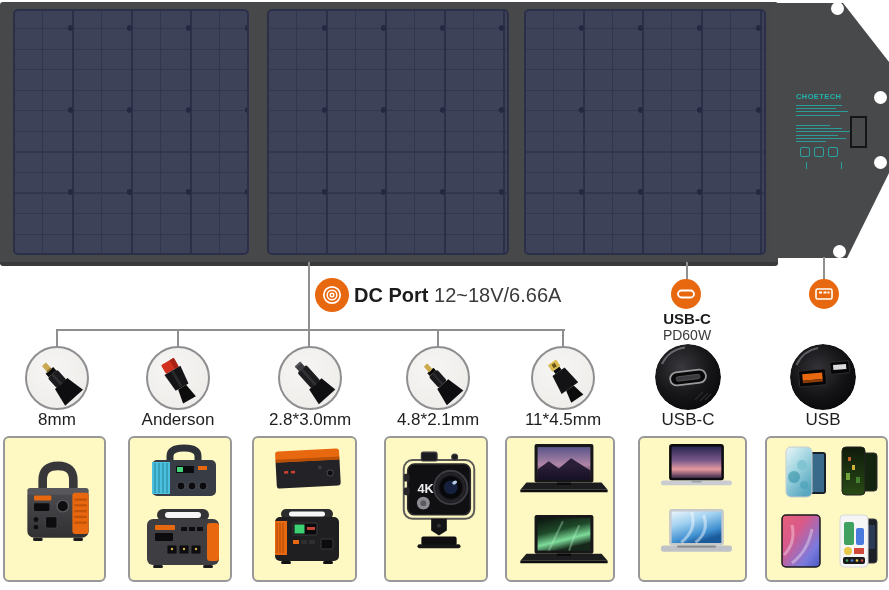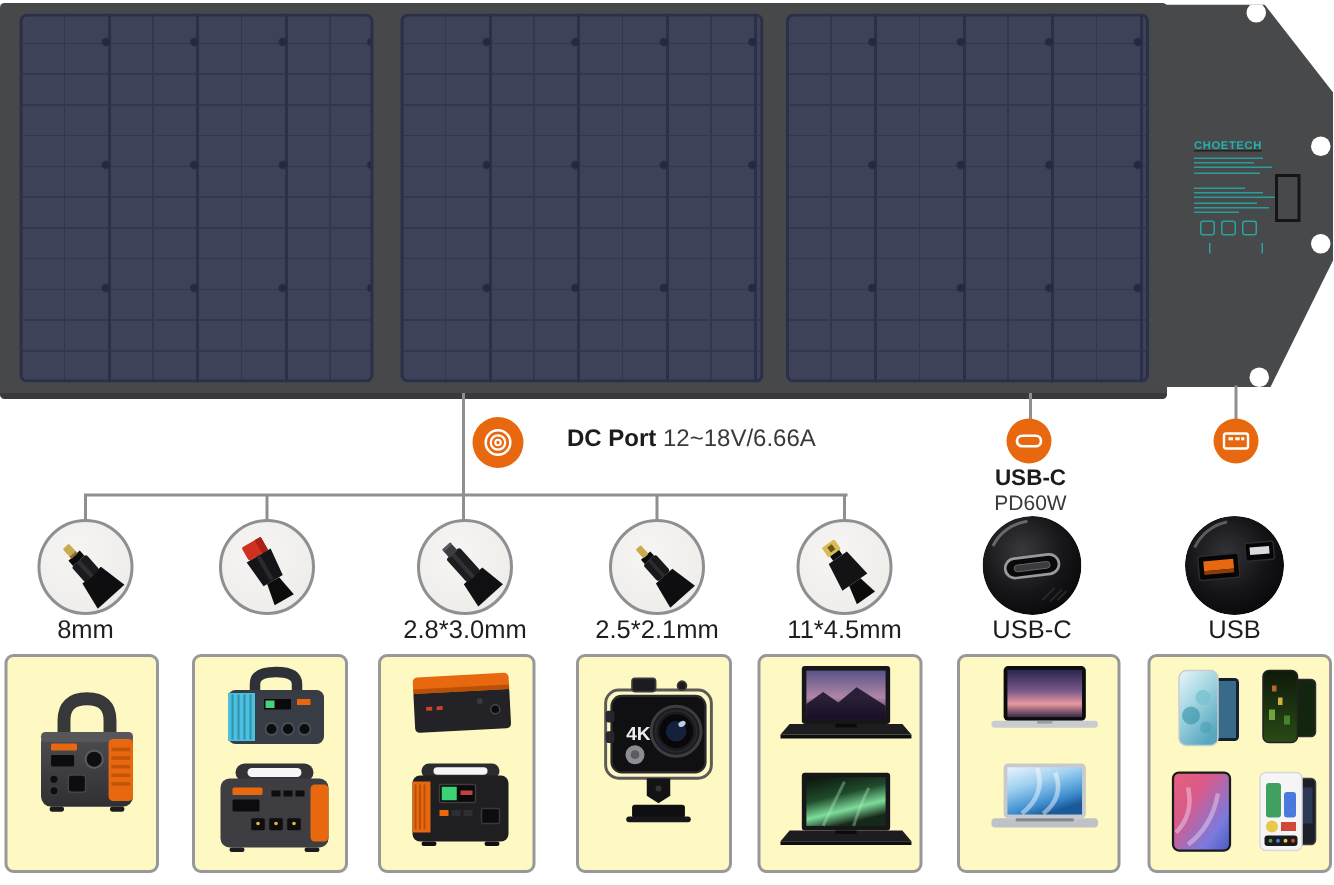--- a/index.html
+++ b/index.html
@@ -7,21 +7,21 @@
          font-family:"Liberation Sans", sans-serif;color:#222;}
   .abs{position:absolute;}
 
   
   .panel-frame{left:0;top:2px;width:778px;height:260px;background:#47484a;border-radius:3px;
                border-bottom:4px solid #3a3a3c;}
   .flap{left:770px;top:0;width:119px;height:264px;background:#48494b;
         clip-path:polygon(0 3px,73px 3px,119px 62px,119px 173px,77px 258px,0 258px);}
   .grommet{position:absolute;width:13px;height:13px;border-radius:50%;background:#fff;}
   .flap-window{position:absolute;left:80px;top:116px;width:13px;height:28px;border:2px solid #151516;}
-  .flap-print{position:absolute;left:26px;top:92px;width:74px;text-decoration:underline;}
+  .flap-print{position:absolute;left:26px;top:92px;width:74px;}
   .flap-brand{font-size:7.5px;font-weight:bold;color:#23b3ae;letter-spacing:.4px;margin-bottom:4px;}
   .pline{height:1px;background:#23b3ae;opacity:.8;margin:2.2px 0;}
   .pgap{height:5px;}
   .cert-row{display:flex;gap:4px;margin-top:5px;margin-left:4px;}
   .cert{width:8px;height:8px;border:1px solid #23b3ae;border-radius:2px;opacity:.85;}
   .bracket{width:34px;height:7px;border-left:1.5px solid #23b3ae;border-right:1.5px solid #23b3ae;
            margin:5px 0 0 10px;opacity:.85;}
   .cells{top:9px;height:246px;border-radius:5px;background-color:#3d4259;
     background-image:
       radial-gradient(circle, #242840 2.5px, rgba(0,0,0,0) 3px),
@@ -29,21 +29,21 @@
       repeating-linear-gradient(90deg, #323750 0 1px, rgba(0,0,0,0) 1px 29.5px),
       repeating-linear-gradient(0deg, #323750 0 1px, rgba(0,0,0,0) 1px 20.5px);
     background-size:59px 82px,auto,auto,auto;background-position:28px 60px,0 0,0 0,0 0;
     box-shadow:inset 0 0 0 2px #2b2f47;}
 
   
   .line{background:#8f8f91;}
 
   
   .oport{border-radius:50%;background:#e8680f;display:flex;align-items:center;justify-content:center;}
-  .dc-label{left:354px;top:284px;font-size:16px;white-space:nowrap;margin-left:24px;}
+  .dc-label{left:354px;top:284px;font-size:20px;white-space:nowrap;}
   .b{font-weight:bold;color:#1c1c1c;}
   .spec{color:#3a3a3a;}
   .out-text{text-align:center;font-size:14px;line-height:16px;white-space:nowrap;}
 
   
   .ccircle{width:64px;height:64px;border-radius:50%;background:radial-gradient(circle at 40% 35%,#f6f5f3,#ecebe8);
            border:2.5px solid #8f8f91;box-sizing:border-box;overflow:hidden;top:346px;}
   .dark-circle{width:66px;height:66px;border-radius:50%;top:344px;overflow:hidden;}
   .clabel{top:410px;width:130px;text-align:center;font-size:17px;color:#1e1e1e;}
 
@@ -226,22 +226,23 @@
         <rect x="9" y="25" width="27" height="16" rx="1.5" fill="#050506" stroke="#2c2c30" stroke-width="1"></rect>
         <rect x="12.5" y="28.5" width="20" height="6.5" fill="#e8680f"></rect>
         <rect x="12.5" y="35" width="20" height="2.5" fill="#8a3d08"></rect>
         <rect x="41" y="19" width="19" height="12" rx="1.5" fill="#050506" stroke="#2c2c30" stroke-width="1"></rect>
         <rect x="44" y="22" width="13" height="5" fill="#d8dade"></rect>
       </g>
     </svg>
   </div>
 
   <div class="abs clabel" style="left:-8px;">8mm</div>
+  <div class="abs clabel" style="left:113px;">Anderson</div>
   <div class="abs clabel" style="left:245px;">2.8*3.0mm</div>
-  <div class="abs clabel" style="left:373px;">2.5*2.1mm</div>
+  <div class="abs clabel" style="left:373px;">4.8*2.1mm</div>
   <div class="abs clabel" style="left:498px;">11*4.5mm</div>
   <div class="abs clabel" style="left:623px;">USB-C</div>
   <div class="abs clabel" style="left:758px;">USB</div>
 
   <div class="abs dbox" style="left:3px;width:103px;">
     <svg width="92" height="120" viewBox="0 0 96 116">
       <defs>
           <linearGradient id="st1" x1="0" y1="0" x2="0" y2="1">
         <stop offset="0%" stop-color="#4e4e52"></stop>
             <stop offset="100%" stop-color="#303033"></stop>

